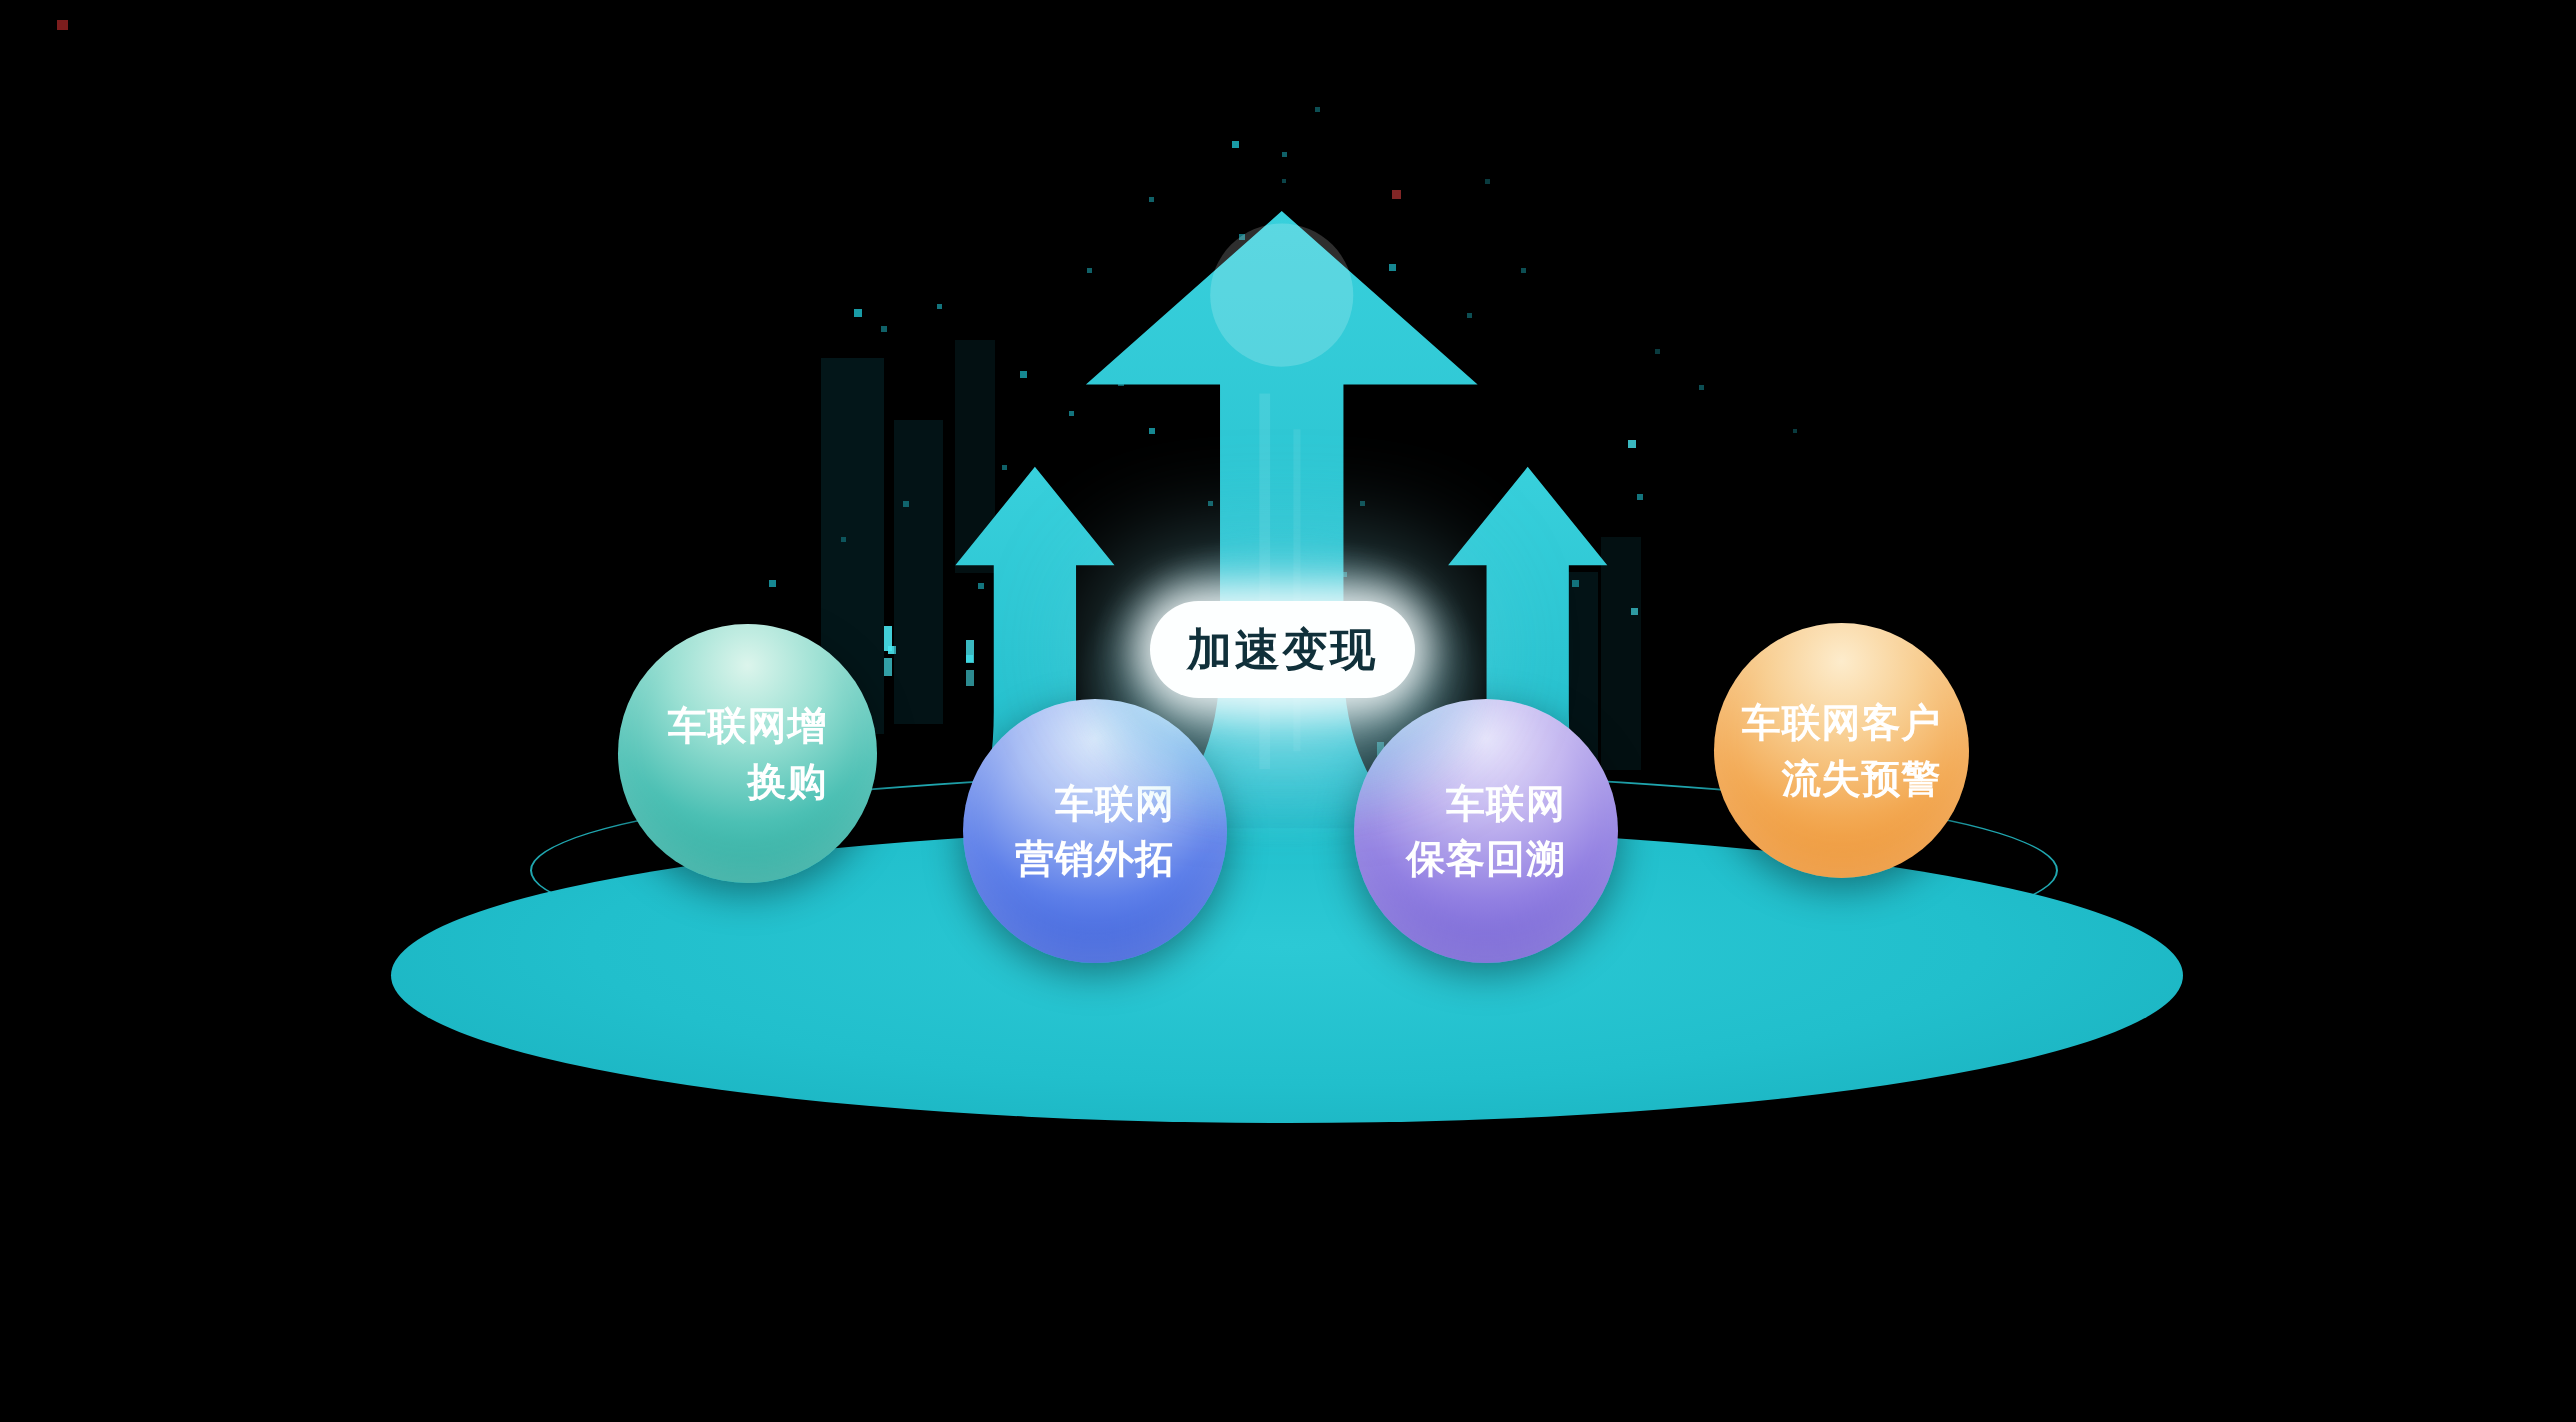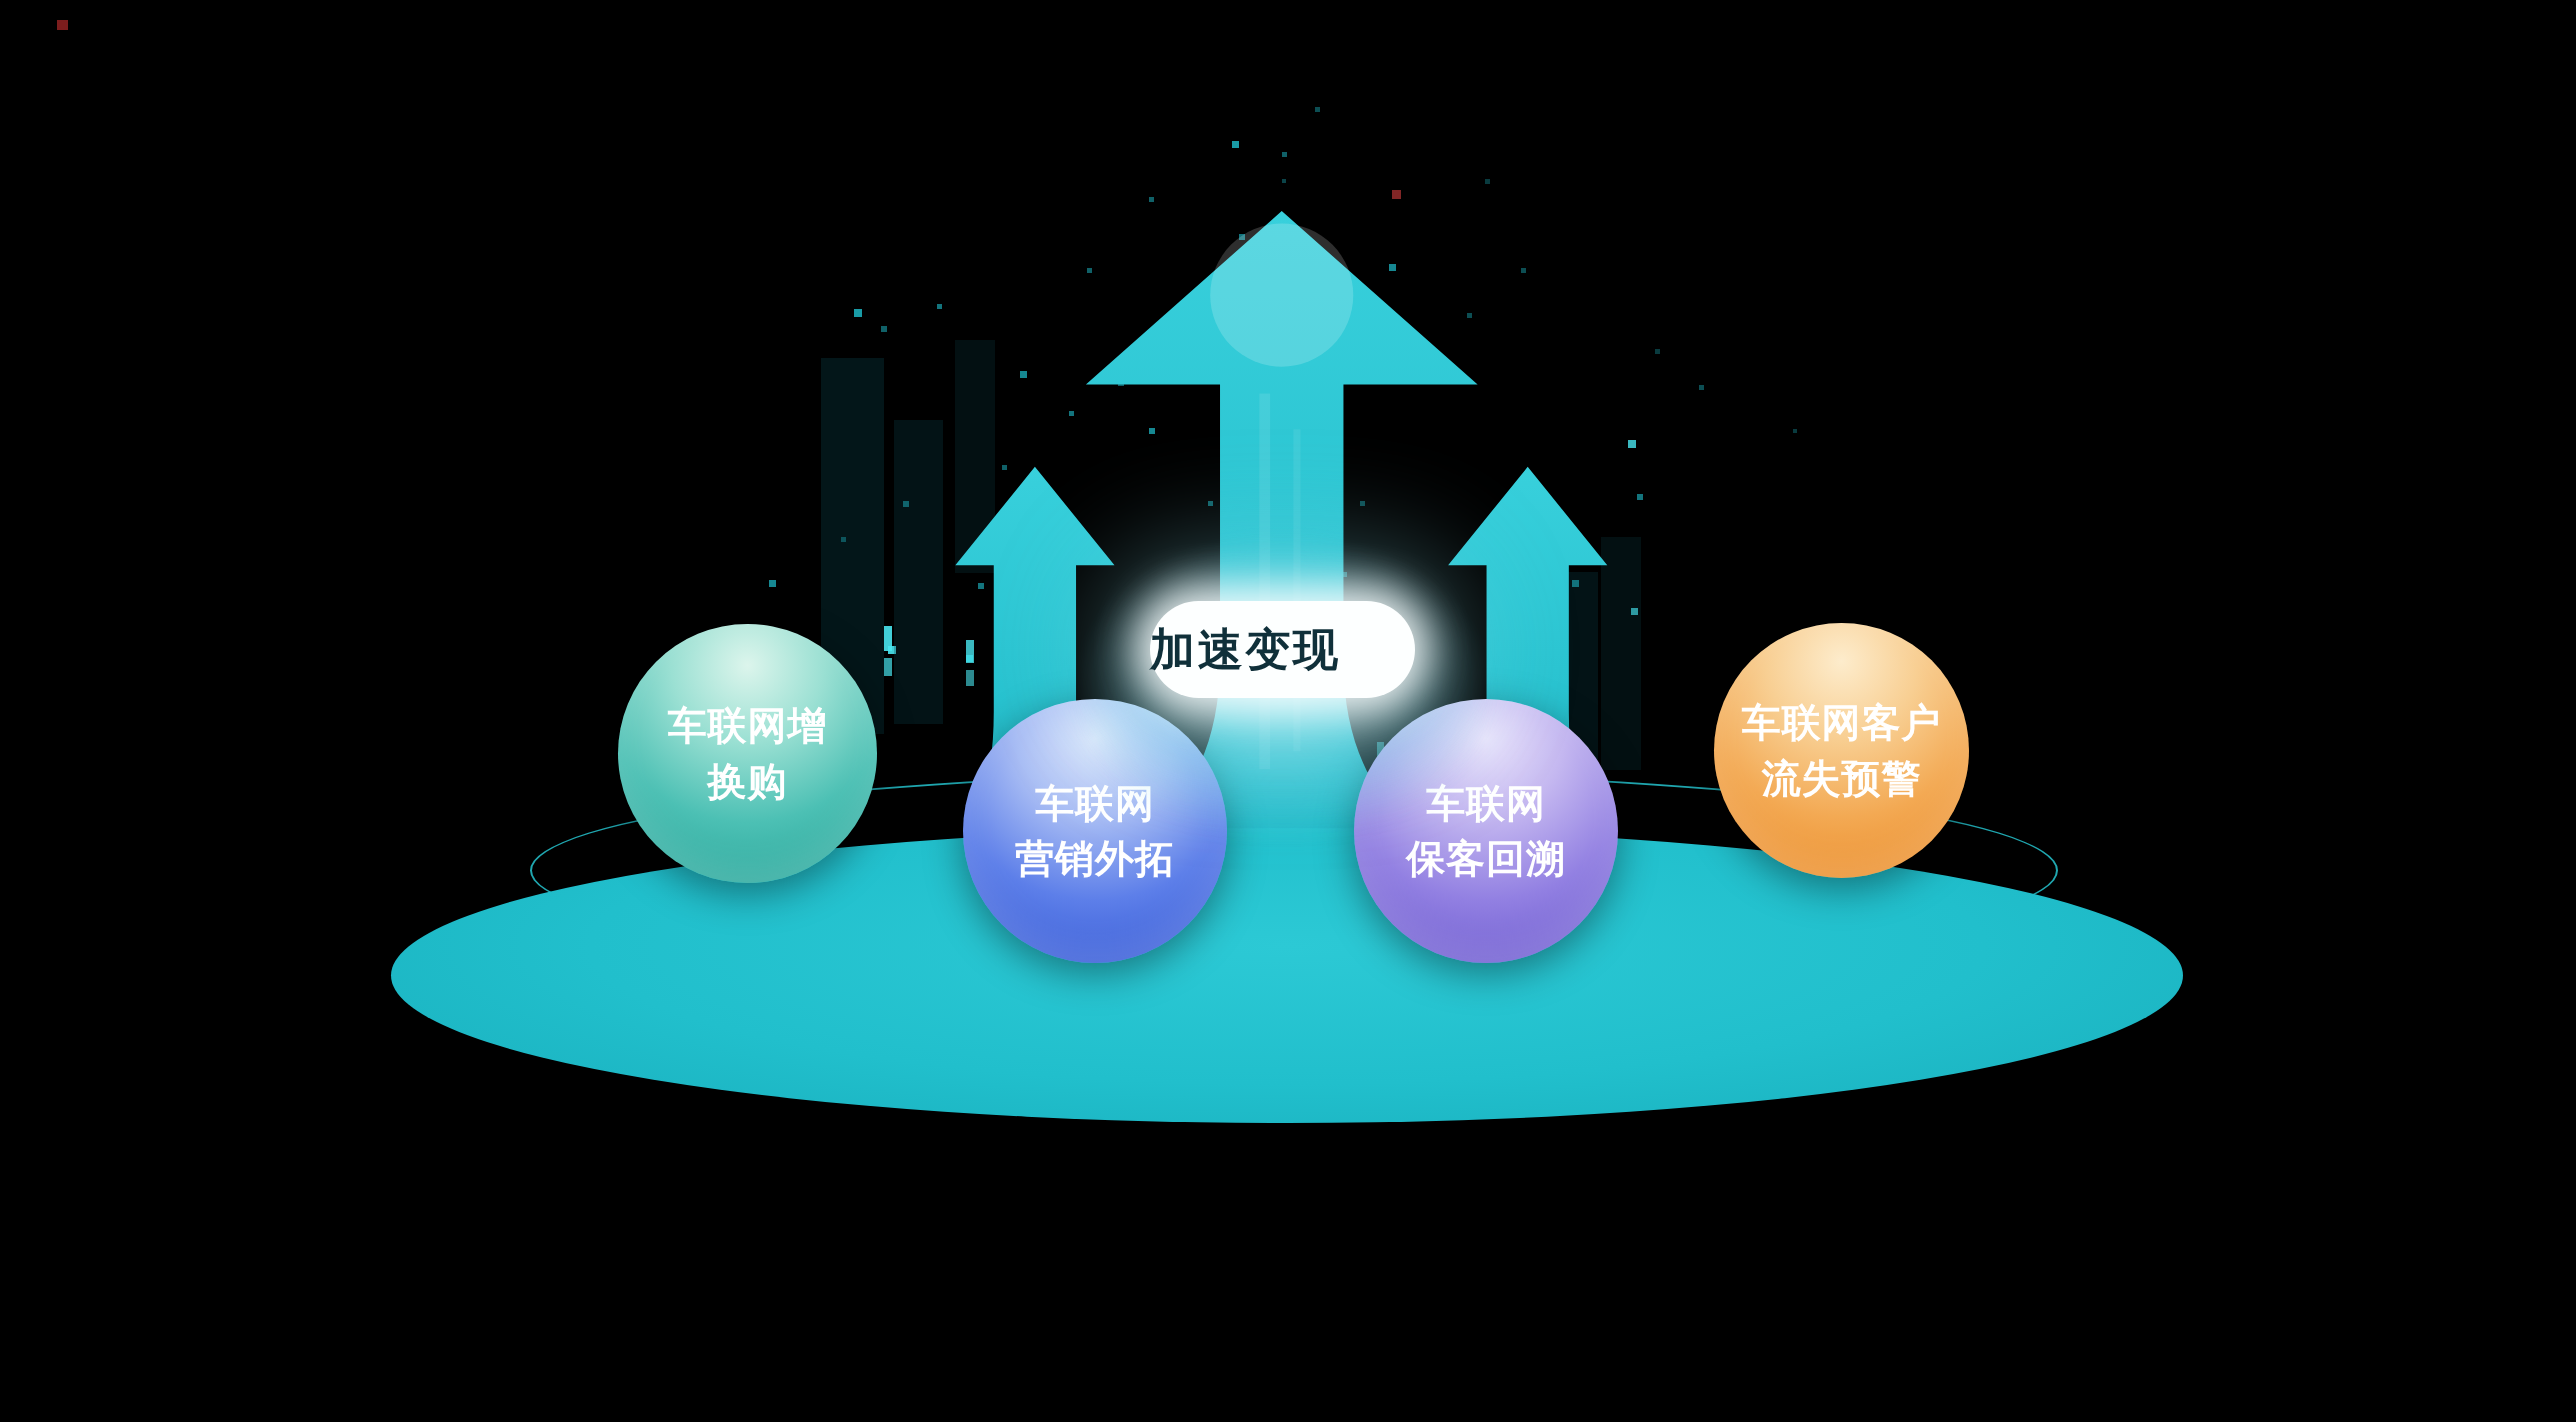--- a/index.html
+++ b/index.html
@@ -17,21 +17,21 @@
     box-sizing:border-box; z-index:2;
   }
   .arrows { position:absolute; left:0; top:0; z-index:3; }
   .platform {
     position:absolute; left:391px; top:828px; width:1792px; height:295px;
     border-radius:50%; z-index:4;
     background: radial-gradient(ellipse at 50% 40%, #2cc9d5 0%, #21bfcc 55%, #18aebc 100%);
   }
   .sphere {
     position:absolute; border-radius:50%; display:flex; align-items:center;
-    justify-content:center; text-align:center; color:#fff; font-weight:600;
+    justify-content:center; text-align:right; color:#fff; font-weight:600;
     font-size:39px; line-height:1.42; z-index:5; letter-spacing:0.9px;
   }
   .sphere .sphere-label { white-space:pre-line; }
   .sphere-1 {
     left:618px; top:624px; width:259px; height:259px;
     background: radial-gradient(circle at 50% 16%, #dcf5ec 0%, #9be0d3 30%, #4cc0b4 62%, #2fab9f 86%, #3fb8ab 100%);
     box-shadow: inset 0 -14.3px 32px rgba(255,255,255,0.16), 0 10.7px 39px rgba(0,0,0,0.4);
   }
   .sphere-2 {
     left:963px; top:699px; width:264px; height:264px;
@@ -49,21 +49,21 @@
     box-shadow: inset 0 -14.3px 32px rgba(255,255,255,0.16), 0 10.7px 39px rgba(0,0,0,0.4);
   }
   .pill-glow {
     position:absolute; left:1077px; top:537px; width:411px; height:304px;
     border-radius:50%; z-index:6; filter:blur(7.2px);
     background: radial-gradient(ellipse at center, rgba(210,245,250,0.6) 0%, rgba(130,220,235,0.28) 45%, rgba(0,0,0,0) 72%);
   }
   .pill {
     position:absolute; left:1150px; top:601px; width:265px; height:97px;
     background:#fdffff; border-radius:54px; z-index:7;
-    display:flex; align-items:center; justify-content:flex-start;
+    display:flex; align-items:center; justify-content:center;
     font-size:45px; font-weight:600; color:#10303a; letter-spacing:2.7px;
     box-shadow: 0 0 38px 16px rgba(255,255,255,0.85), 0 0 107px 54px rgba(140,225,238,0.35);
   }
 </style>
 </head>
 <body>
 
 <div class="stage">
 
   <div class="decor" id="decor">

